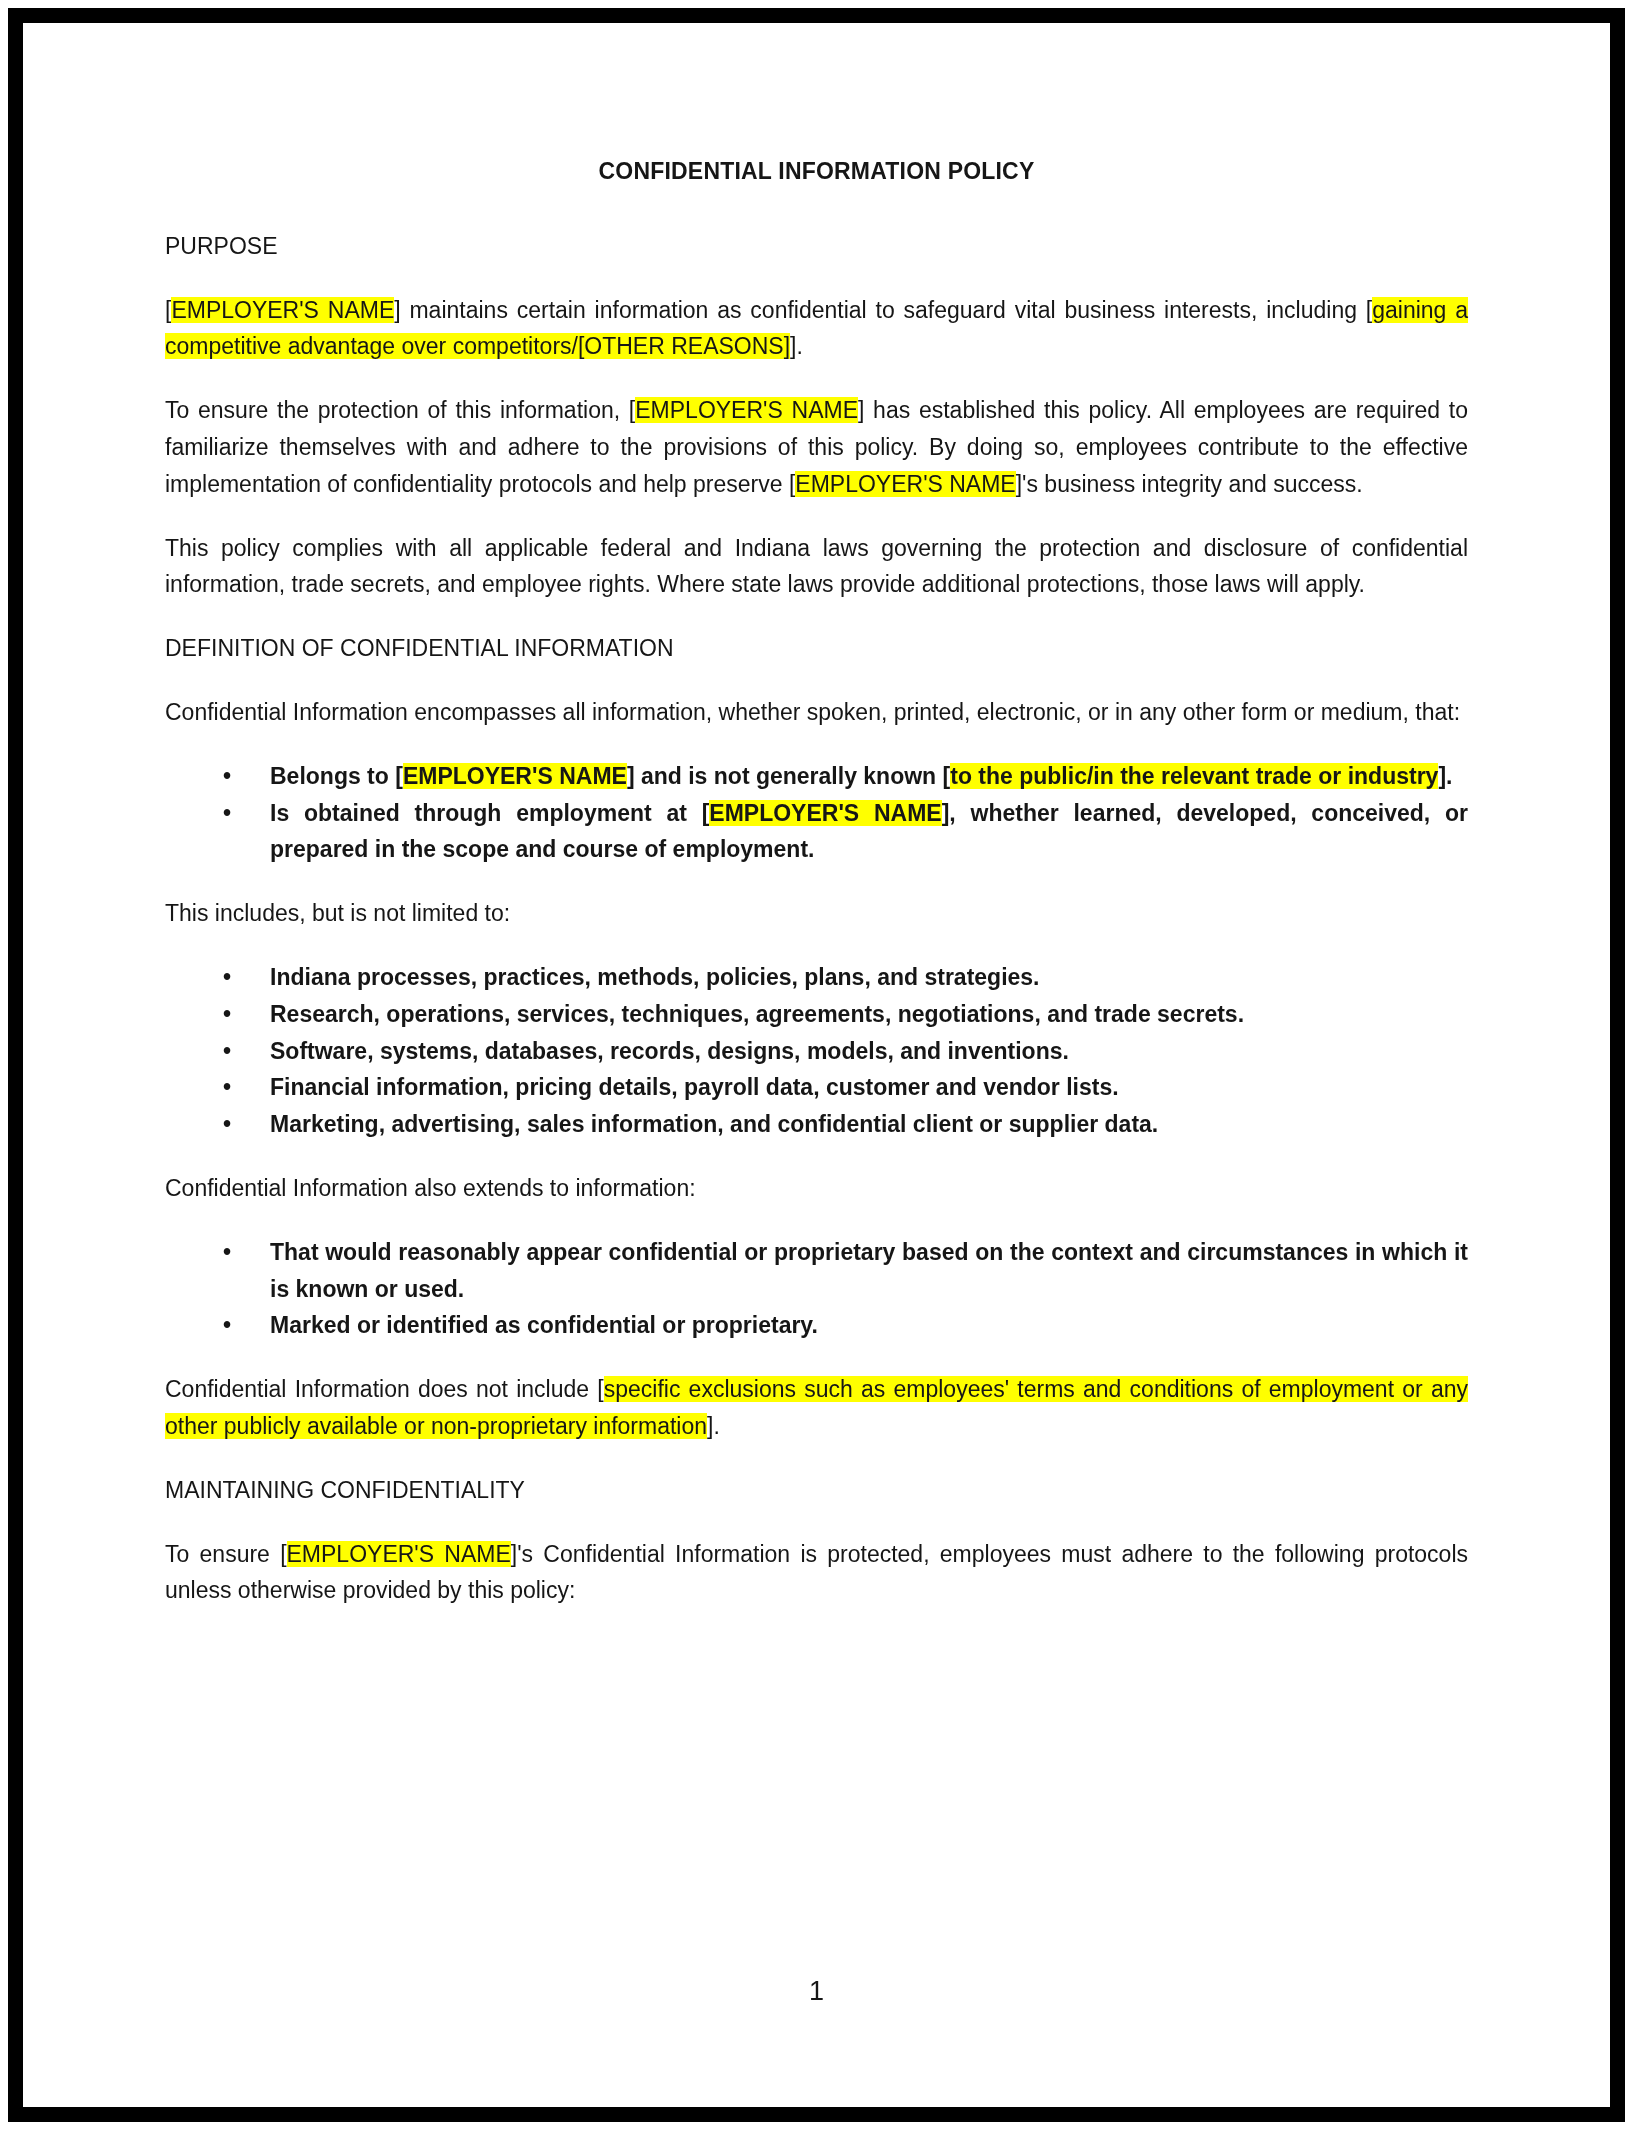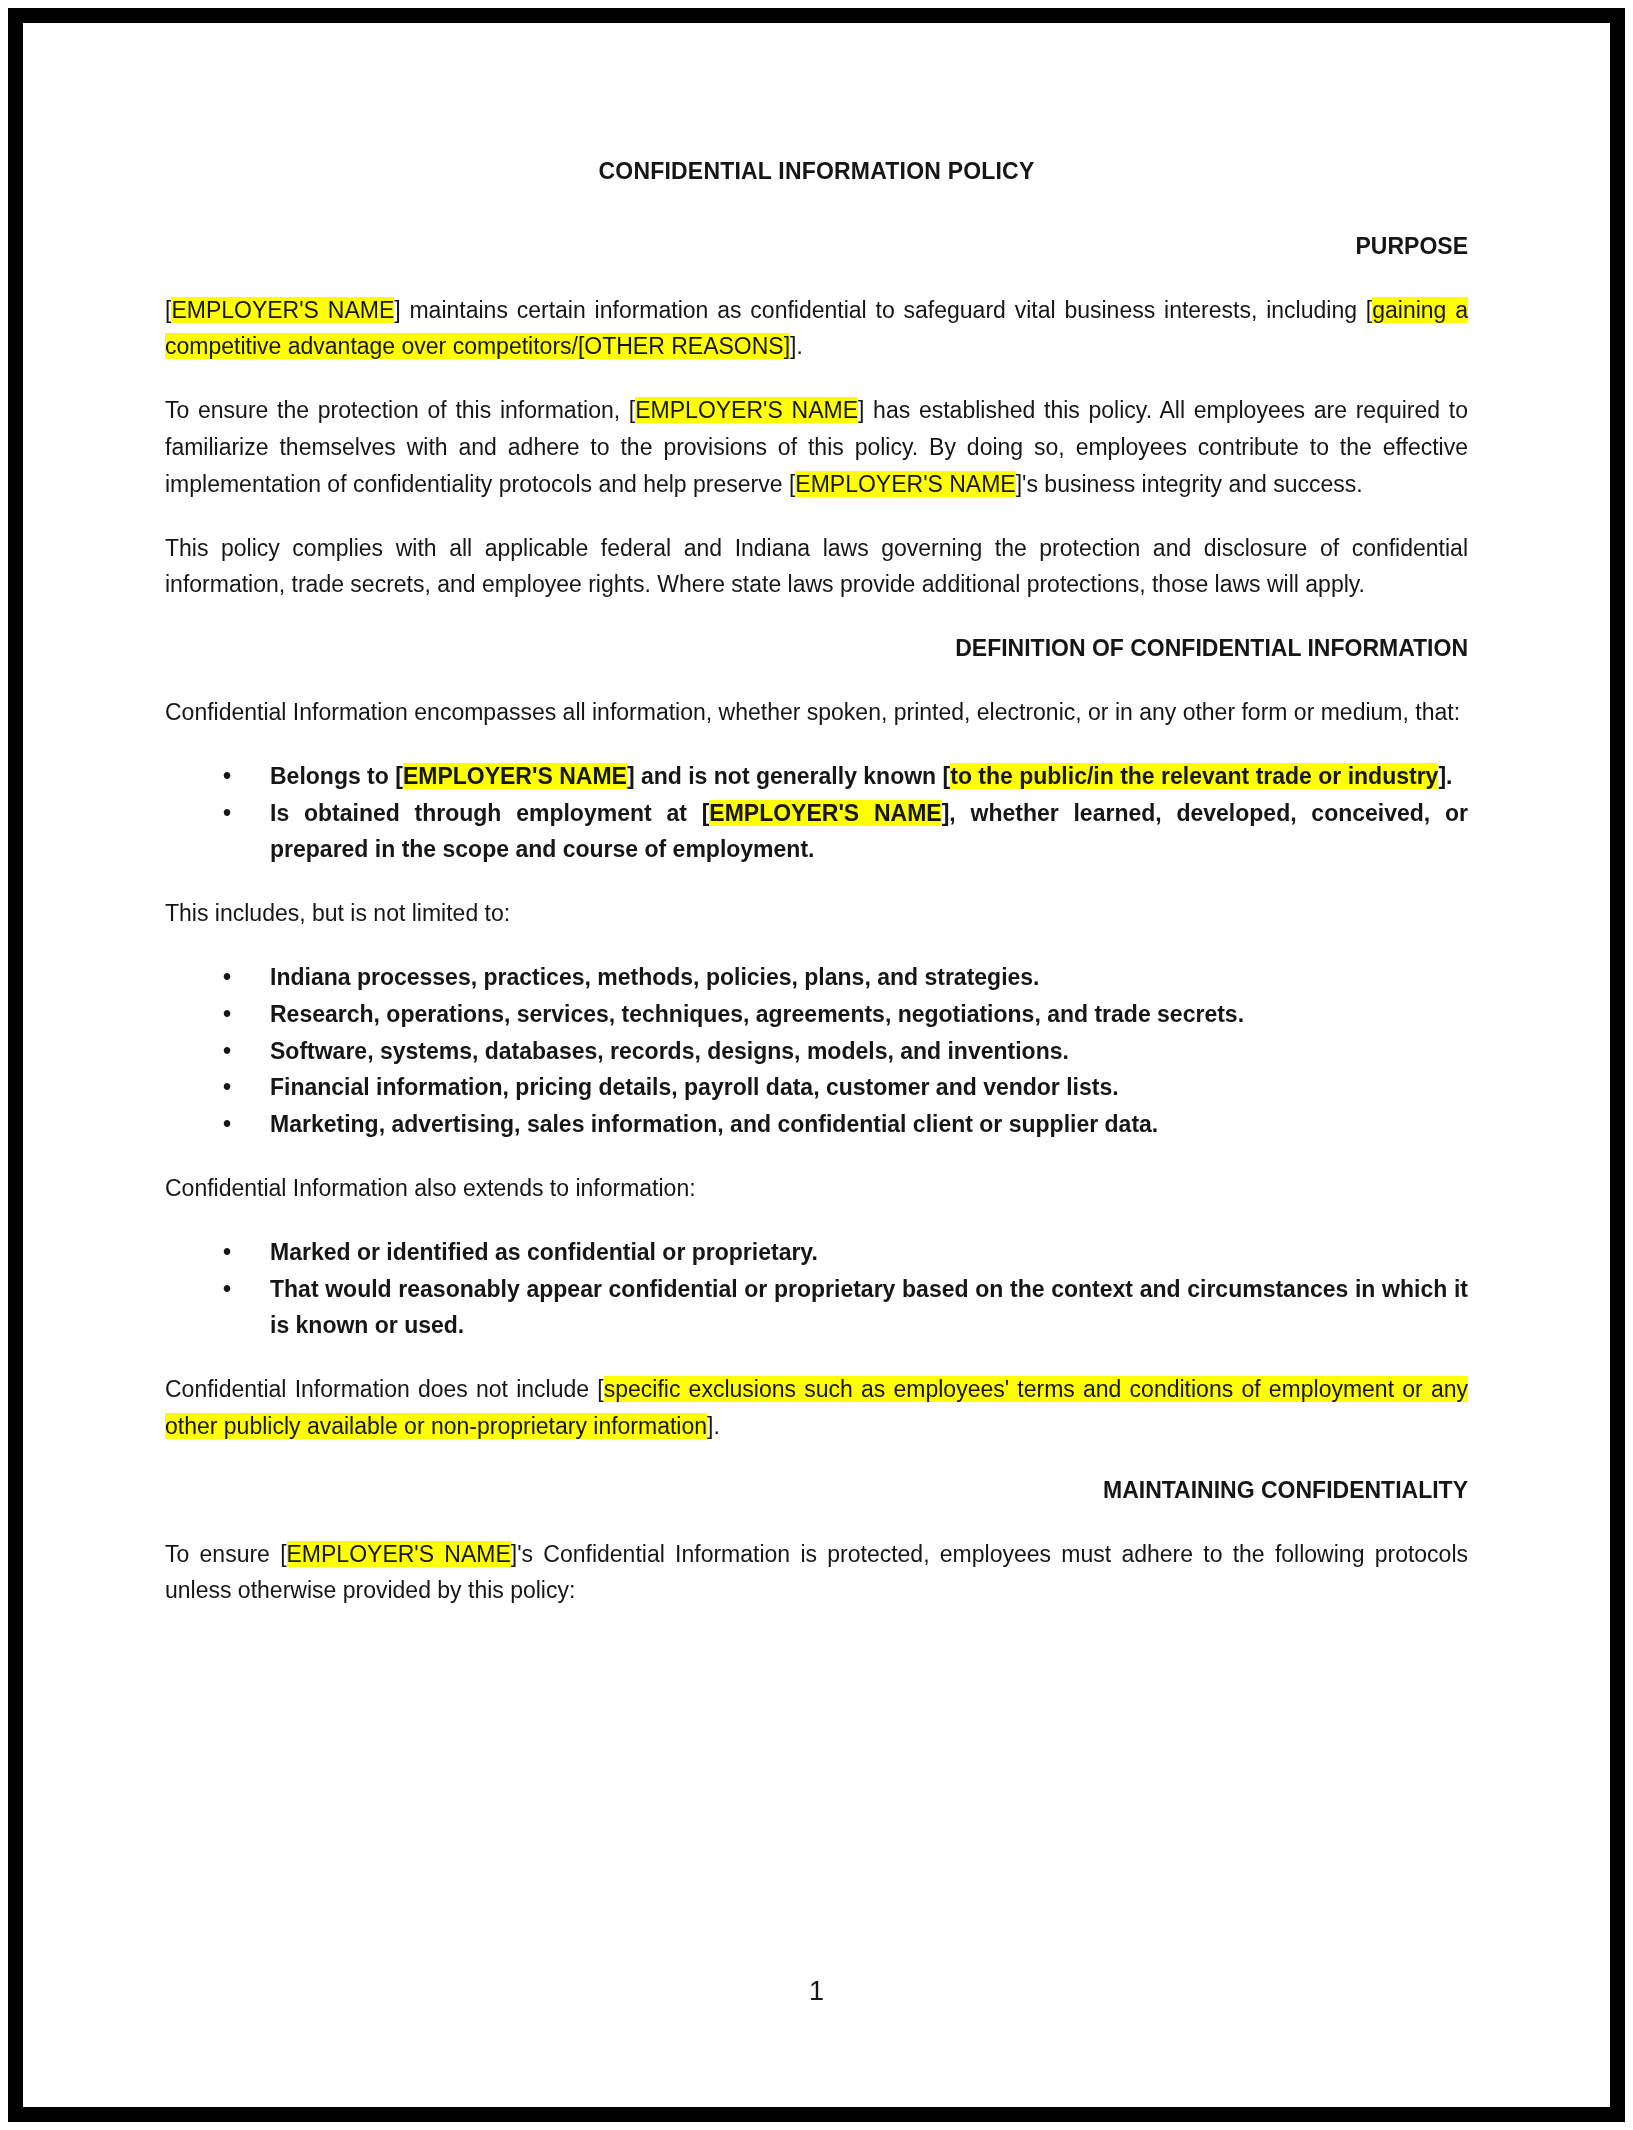--- a/index.html
+++ b/index.html
@@ -26,23 +26,22 @@
     font-size: 23px;
     line-height: 1.6;
   }
   .title {
     text-align: center;
     font-weight: bold;
     margin-bottom: 38px;
     letter-spacing: 0.2px;
   }
   .heading {
-    font-weight: bold;
+    font-weight: normal;
     margin-bottom: 27px;
-    text-align: right;
   }
   .paragraph {
     text-align: justify;
     margin-bottom: 27px;
   }
   ul.bullets {
     list-style: none;
     margin: 0 0 27px 0;
     padding: 0;
     font-weight: bold;
@@ -90,22 +89,22 @@
       <div class="paragraph"><span>This includes, but is not limited to:</span></div>
       <ul class="bullets">
         <li><span>Indiana processes, practices, methods, policies, plans, and strategies.</span></li>
         <li><span>Research, operations, services, techniques, agreements, negotiations, and trade secrets.</span></li>
         <li><span>Software, systems, databases, records, designs, models, and inventions.</span></li>
         <li><span>Financial information, pricing details, payroll data, customer and vendor lists.</span></li>
         <li><span>Marketing, advertising, sales information, and confidential client or supplier data.</span></li>
       </ul>
       <div class="paragraph"><span>Confidential Information also extends to information:</span></div>
       <ul class="bullets">
+        <li><span>That would reasonably appear confidential or proprietary based on the context and circumstances in which it is known or used.</span></li>
         <li><span>Marked or identified as confidential or proprietary.</span></li>
-        <li><span>That would reasonably appear confidential or proprietary based on the context and circumstances in which it is known or used.</span></li>
       </ul>
       <div class="paragraph"><span>Confidential Information does not include [</span><span class="hl">specific exclusions such as employees' terms and conditions of employment or any other publicly available or non-proprietary information</span><span>].</span></div>
       <div class="heading"><span>MAINTAINING CONFIDENTIALITY</span></div>
       <div class="paragraph"><span>To ensure [</span><span class="hl">EMPLOYER'S NAME</span><span>]'s Confidential Information is protected, employees must adhere to the following protocols unless otherwise provided by this policy:</span></div>
     </div>
   <div class="footer">
     <span>1</span>
   </div>
 </div>
 

